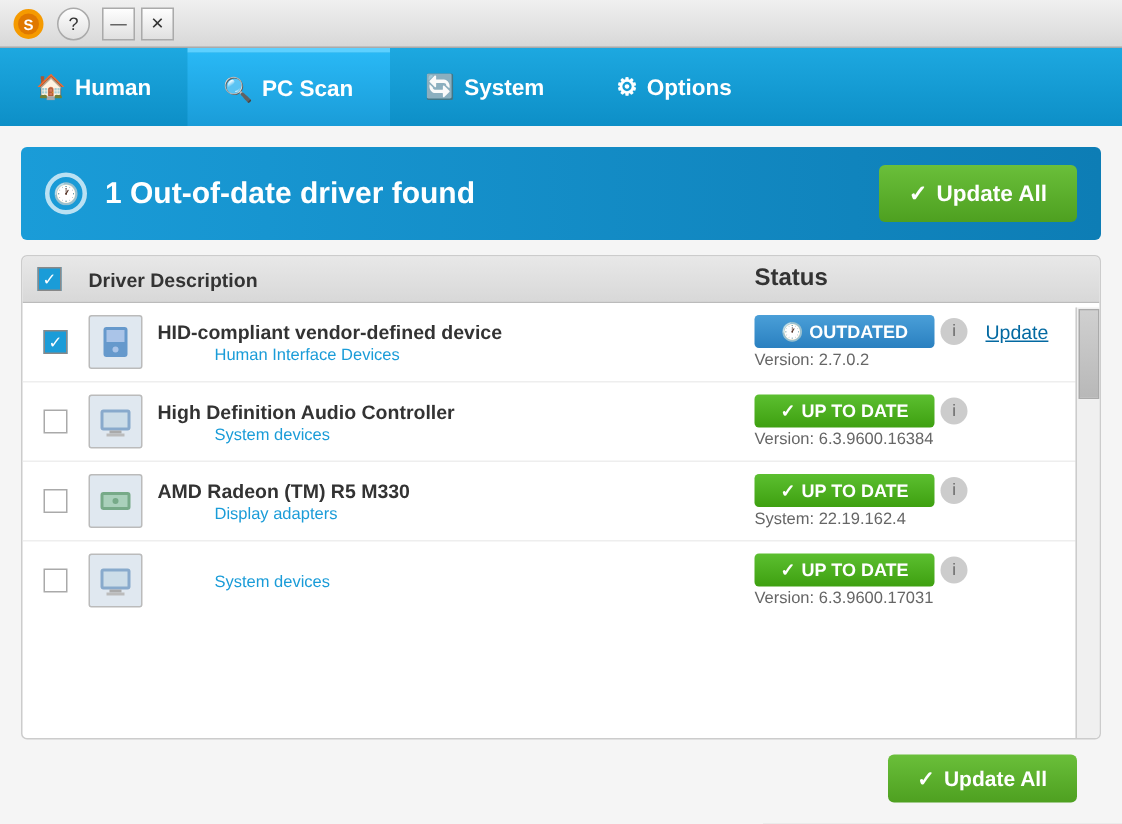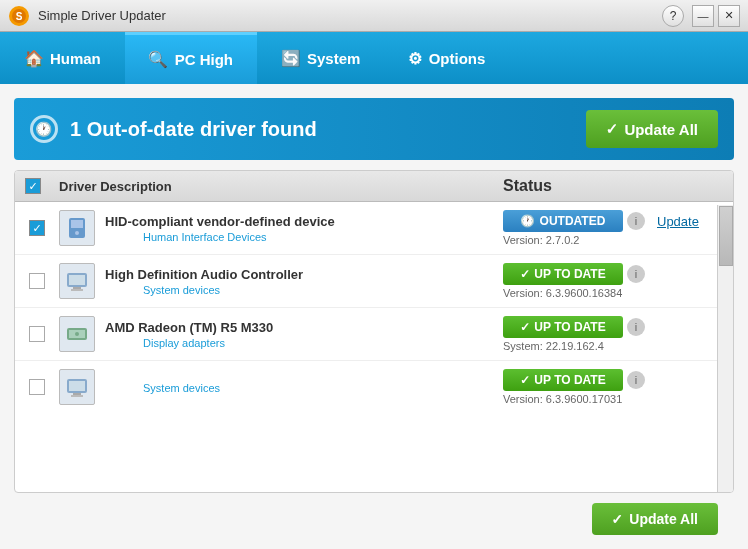--- a/index.html
+++ b/index.html
@@ -205,36 +205,35 @@
 <body>
 
 <div class="title-bar">
   <div class="title-bar-logo">
     <svg width="22" height="22" viewBox="0 0 22 22">
       <circle cx="11" cy="11" r="10" fill="#f59a00"></circle>
       <circle cx="11" cy="11" r="7" fill="#e07800"></circle>
       <text x="11" y="15" text-anchor="middle" fill="white" font-size="10" font-weight="bold">S</text>
     </svg>
   </div>
-  <span class="title-bar-text">Simple Driver Updater</span>
   <div class="title-bar-help">?</div>
   <div class="title-bar-controls">
     <div class="title-bar-btn">—</div>
     <div class="title-bar-btn">✕</div>
   </div>
 </div>
 
 <div class="nav-bar">
   <div class="nav-item">
     <span class="nav-icon">🏠</span>
     <span>Human</span>
   </div>
   <div class="nav-item active">
     <span class="nav-icon">🔍</span>
-    <span>PC High</span>
+    <span>PC Scan</span>
   </div>
   <div class="nav-item">
     <span class="nav-icon">🔄</span>
     <span>System</span>
   </div>
   <div class="nav-item">
     <span class="nav-icon">⚙</span>
     <span>Options</span>
   </div>
 </div>

